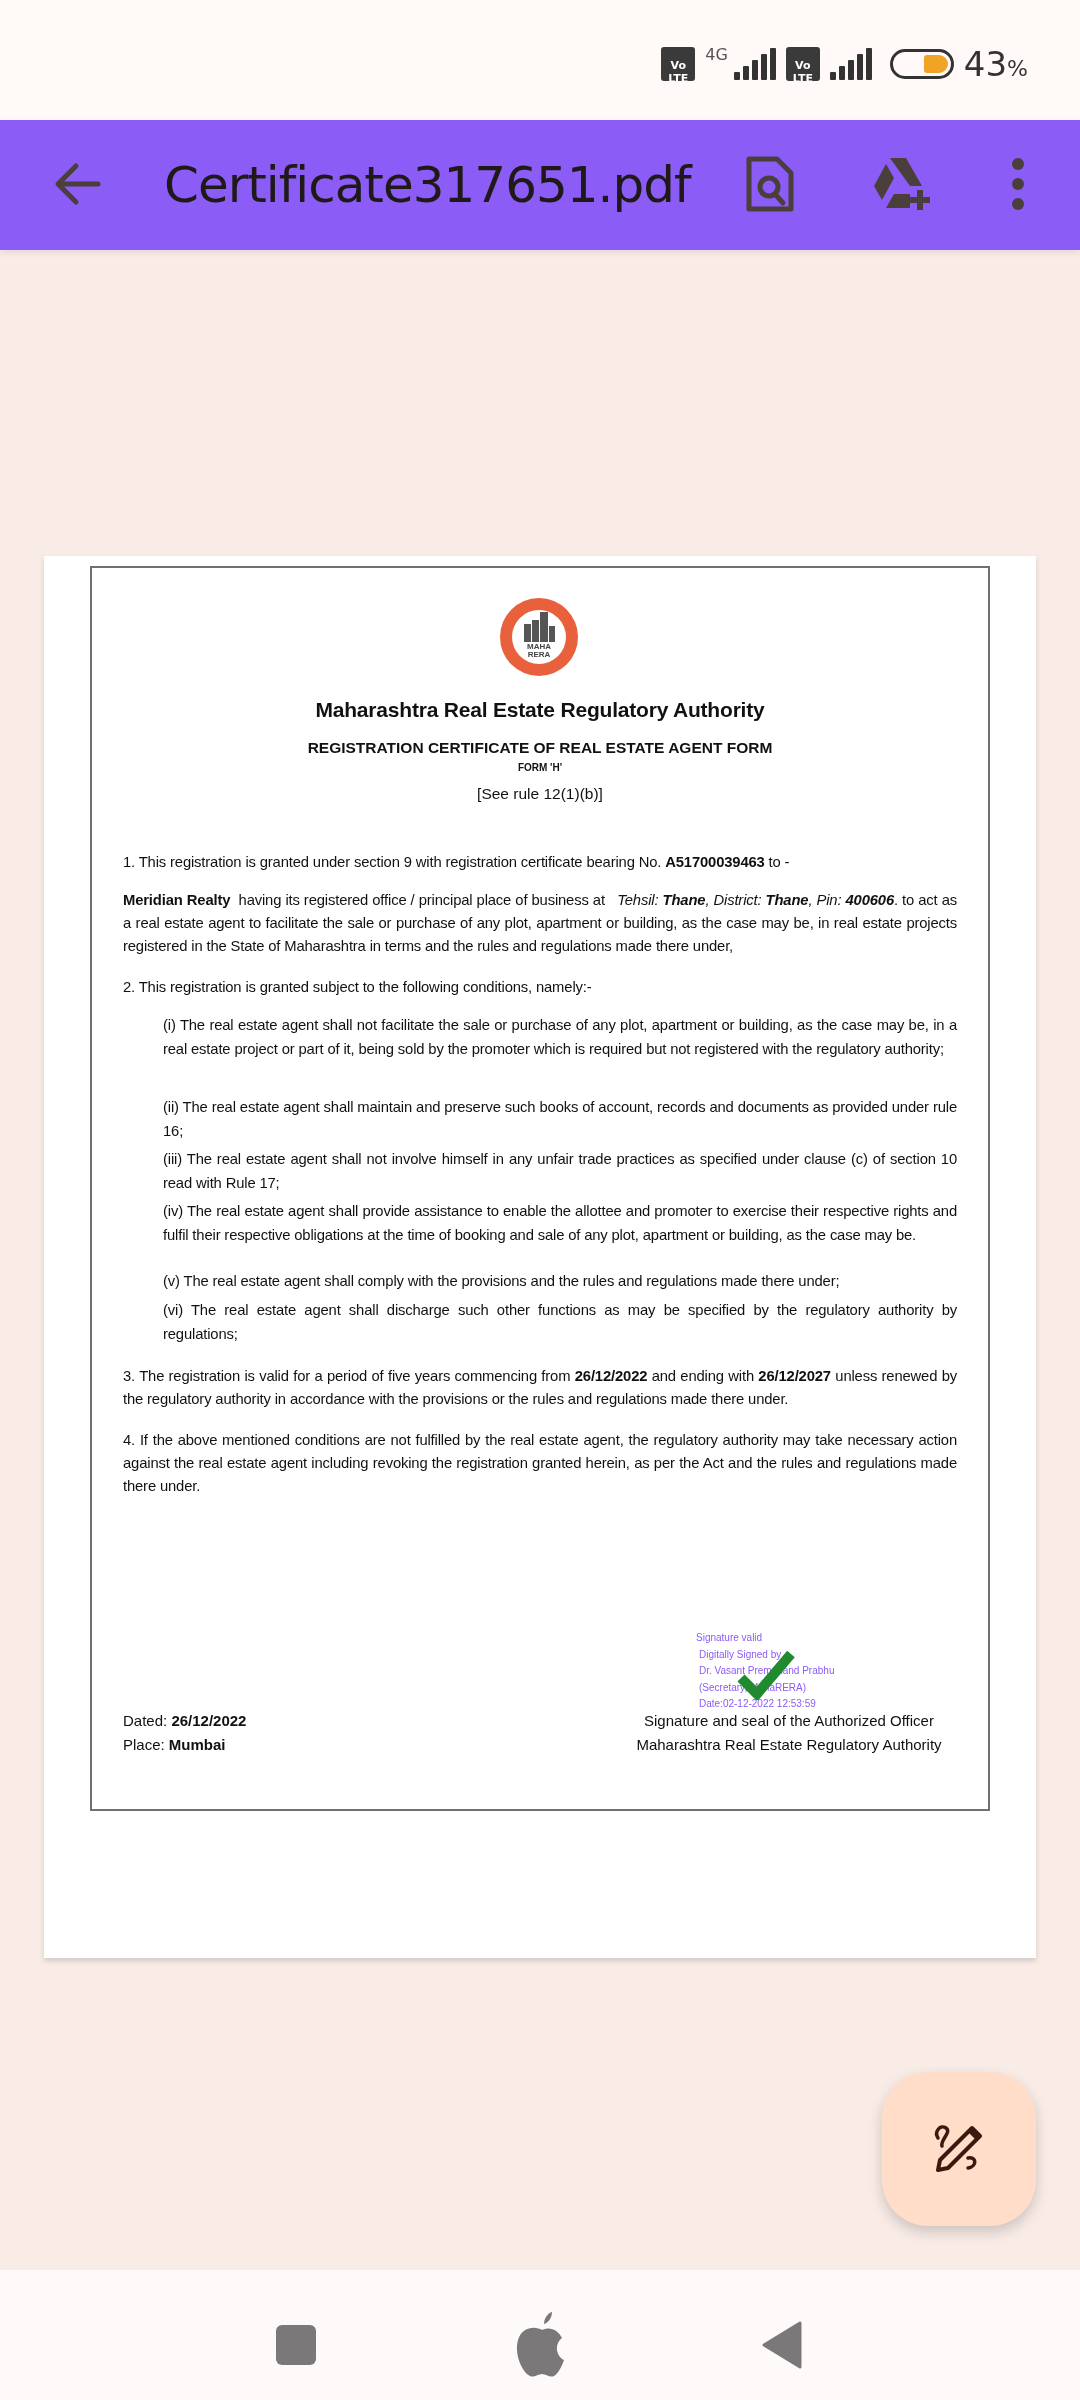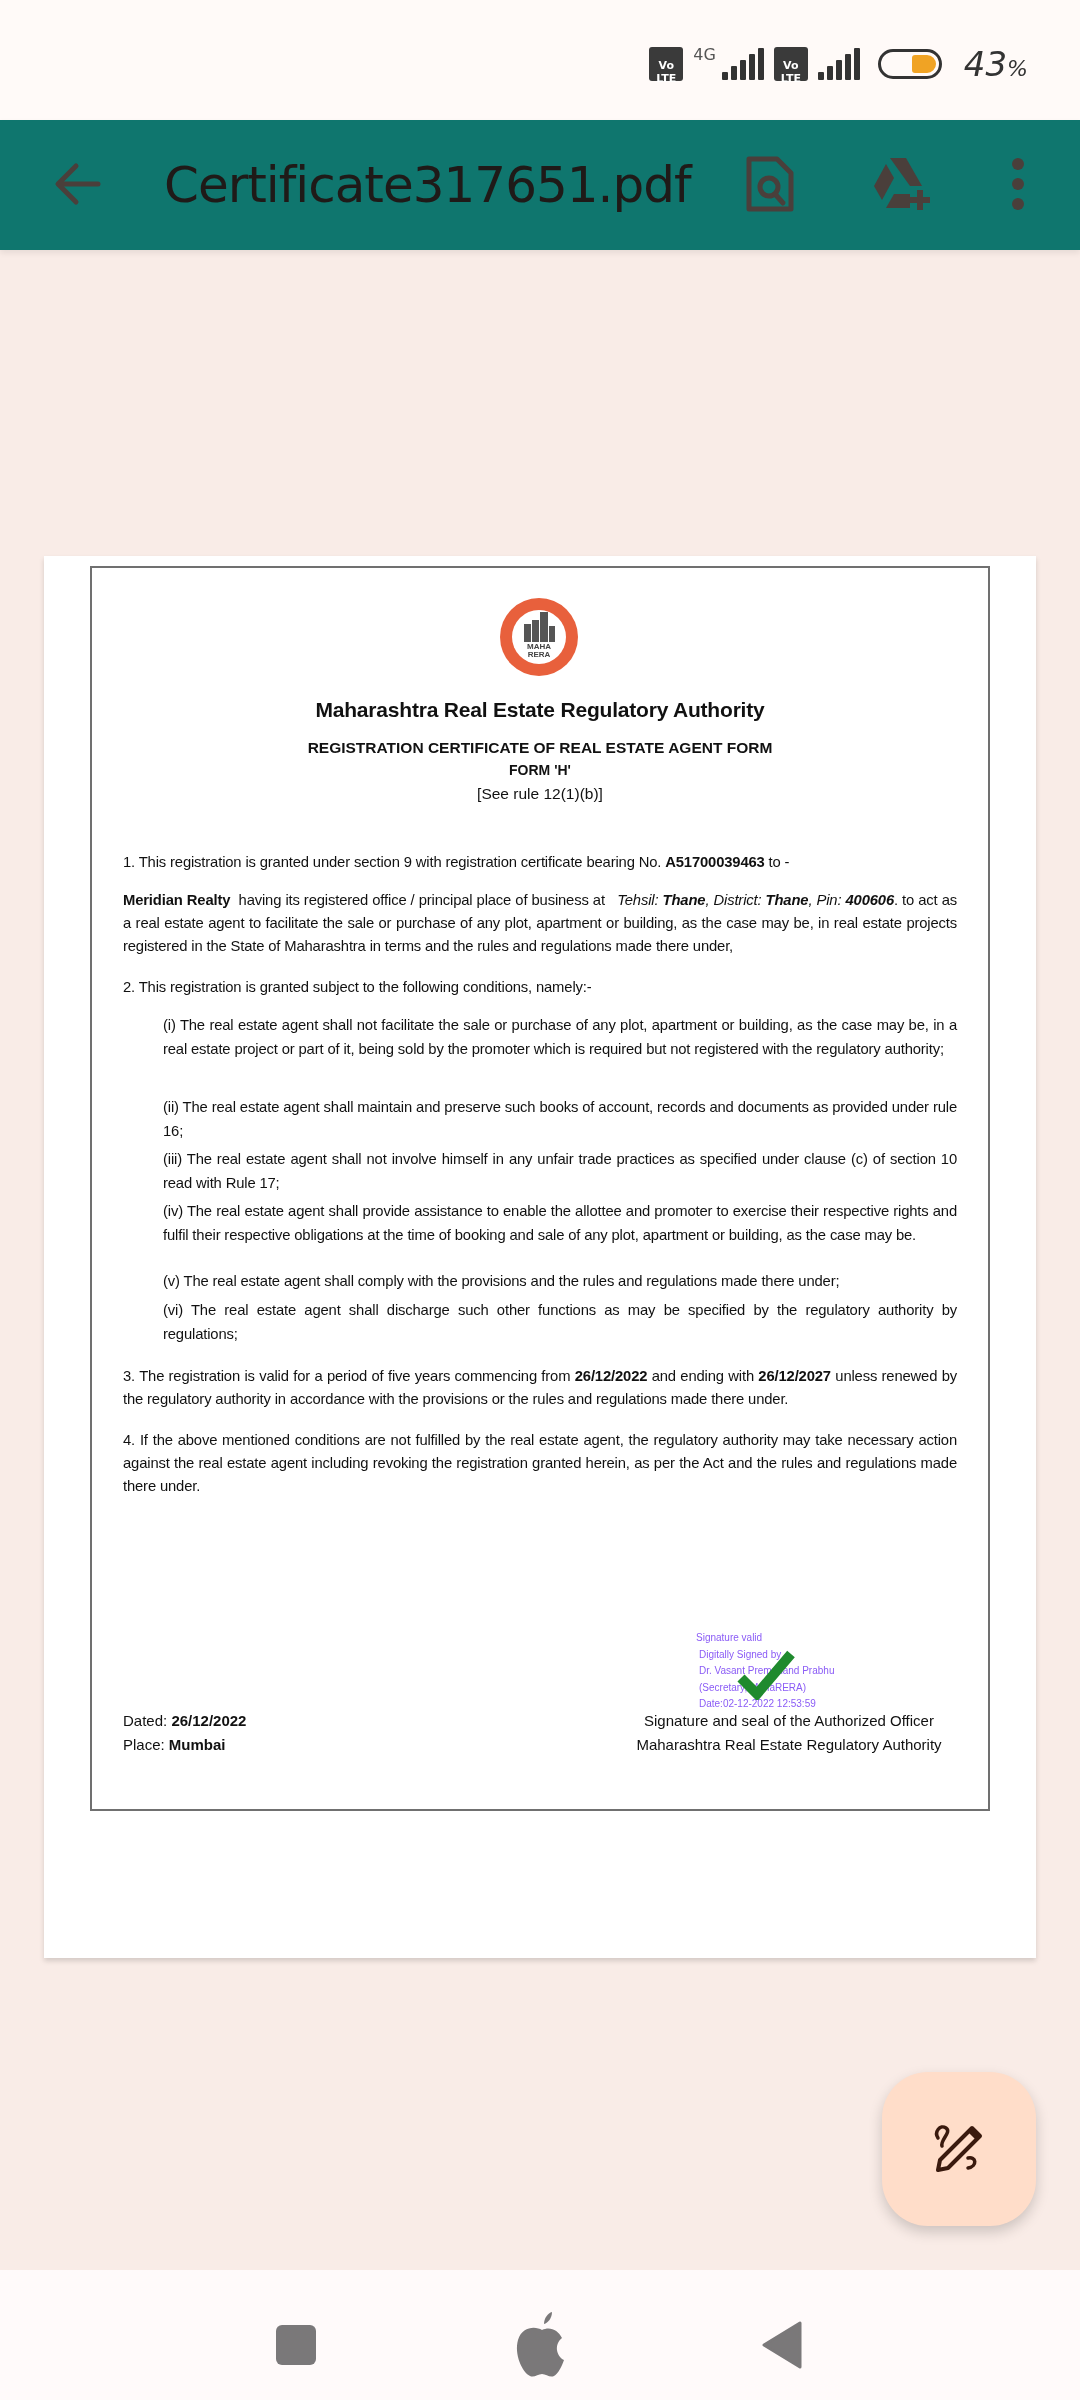--- a/index.html
+++ b/index.html
@@ -12,40 +12,40 @@
   .sb-left .yt { display: inline-block; width: 36px; height: 28px; background: #333; border-radius: 7px; margin-left: 6px; position: relative; }
   .sb-left .yt::after { content: ""; position: absolute; left: 14px; top: 8px; border-left: 10px solid #fff; border-top: 6px solid transparent; border-bottom: 6px solid transparent; }
   .sb-left .key { margin-left: 20px; font-size: 30px; }
   .sb-right { position: absolute; right: 52px; top: 44px; display: flex; align-items: center; gap: 10px; font-family: "DejaVu Sans", sans-serif; color: #333; }
   .volte { width: 34px; height: 34px; background: #3a3a3a; border-radius: 3px; color: #fff; font-size: 11px; line-height: 13px; text-align: center; padding-top: 12px; font-weight: bold; }
   .sig { display: flex; align-items: flex-end; gap: 3px; height: 32px; }
   .sig span { width: 6px; background: #333; border-radius: 1px; }
   .net4g { font-size: 16px; color: #555; position: relative; top: -10px; margin-right: -4px; }
   .battery { width: 64px; height: 30px; border: 3px solid #333; border-radius: 15px; position: relative; margin-left: 8px; }
   .battery .lvl { position: absolute; right: 3px; top: 3px; width: 24px; height: 18px; background: #f0a324; border-radius: 3px 9px 9px 3px; }
-  .batt-pct { font-size: 34px; margin-left: 12px; font-style: italic; }
+  .batt-pct { font-size: 34px; margin-left: 0; }
   .batt-pct small { font-size: 22px; }
 
   
-  .appbar { position: absolute; left: 0; top: 120px; width: 1080px; height: 130px; background: #0f766e; box-shadow: 0 3px 6px rgba(0,0,0,0.08); z-index: 2; }
+  .appbar { position: absolute; left: 0; top: 120px; width: 1080px; height: 130px; background: #8b5cf6; box-shadow: 0 3px 6px rgba(0,0,0,0.08); z-index: 2; }
   .back-btn { position: absolute; left: 48px; top: 34px; width: 60px; height: 60px; }
   .title { position: absolute; left: 164px; top: 22px; font-family: "DejaVu Sans", sans-serif; font-size: 50px; color: #1f1a18; letter-spacing: -1px; line-height: 86px; }
   .icon-btn { position: absolute; top: 24px; width: 80px; height: 80px; display: flex; align-items: center; justify-content: center; }
   .search-doc { left: 730px; }
   .drive-add { left: 862px; }
   .more { left: 978px; }
 
   
   .page { position: absolute; left: 44px; top: 556px; width: 992px; height: 1402px; background: #fff; box-shadow: 0 3px 5px rgba(0,0,0,0.15); }
   .frame { position: absolute; left: 46px; top: 10px; width: 900px; height: 1245px; border: 2px solid #707070; }
   .doc { position: absolute; left: 0; top: 0; width: 100%; font-family: "Liberation Sans", sans-serif; color: #111; }
   .logo { position: absolute; left: 454px; top: 40px; width: 82px; height: 82px; }
   .h-auth { position: absolute; left: 0; width: 100%; top: 142px; text-align: center; font-size: 21px; font-weight: bold; letter-spacing: -0.2px; }
   .h-cert { position: absolute; left: 0; width: 100%; top: 183px; text-align: center; font-size: 15.5px; font-weight: bold; }
-  .h-form { position: absolute; left: 0; width: 100%; top: 206px; text-align: center; font-size: 14px; font-weight: bold; }
+  .h-form { position: absolute; left: 0; width: 100%; top: 206px; text-align: center; font-size: 10px; font-weight: bold; }
   .h-rule { position: absolute; left: 0; width: 100%; top: 229px; text-align: center; font-size: 15.5px; }
 
   .para { position: absolute; left: 79px; width: 834px; font-size: 14.8px; line-height: 23px; text-align: justify; letter-spacing: -0.15px; }
   .sub { position: absolute; left: 119px; width: 794px; font-size: 14.8px; line-height: 23.5px; text-align: justify; letter-spacing: -0.15px; }
   b { font-weight: bold; }
   i { font-style: italic; }
 
   .sig-block { position: absolute; left: 652px; top: 1074px; font-size: 10px; line-height: 16.5px; color: #8b5cf6; }
   .sig-block .l { white-space: nowrap; }
   .sig-block .in { padding-left: 3px; }

